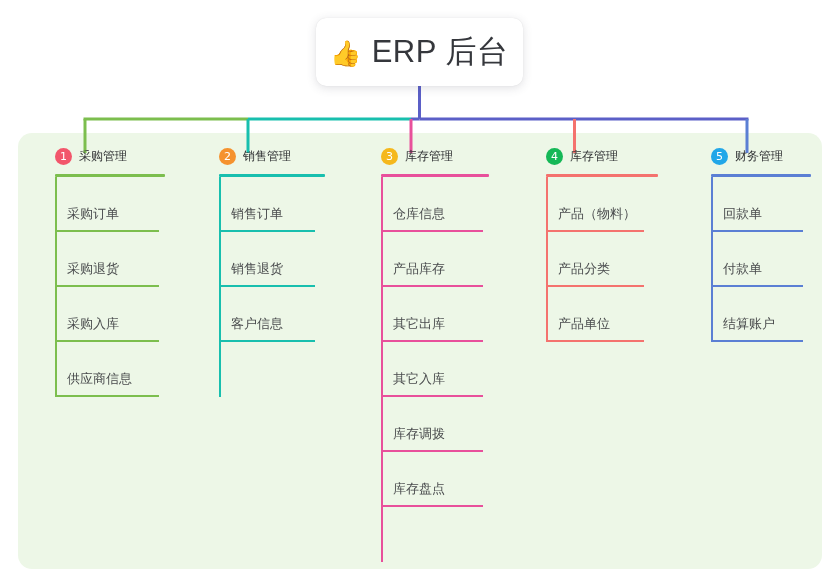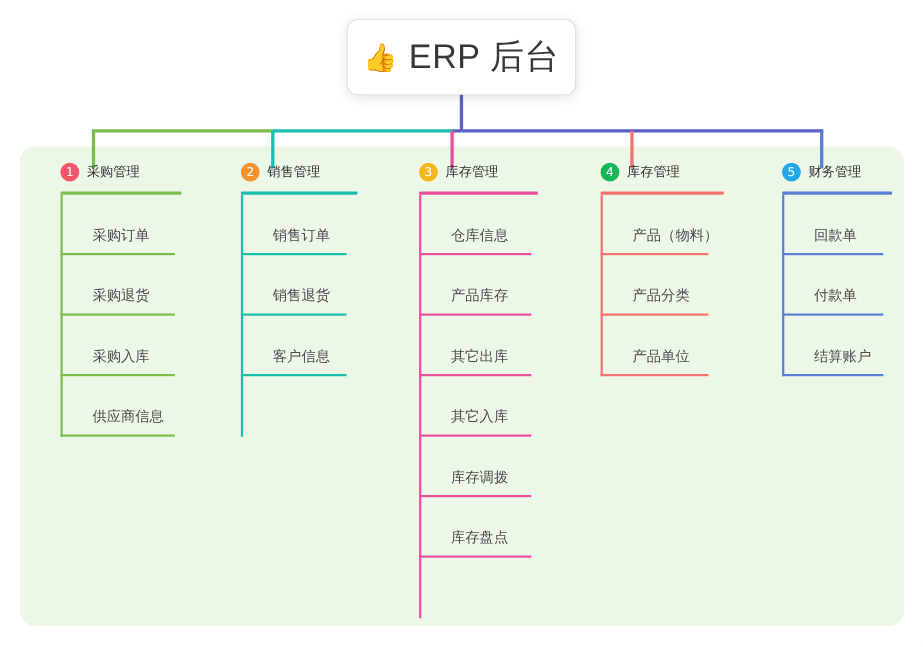--- a/index.html
+++ b/index.html
@@ -122,21 +122,21 @@
     top: 0;
     width: 2px;
   }
   .item {
     position: relative;
     height: 55px;
     box-sizing: border-box;
   }
   .item-label {
     position: absolute;
-    left: 29px;
+    left: 12px;
     bottom: 9px;
     font-size: 13px;
     color: #4a4c4e;
     white-space: nowrap;
   }
   .item-rule {
     position: absolute;
     left: 0;
     bottom: 0;
     height: 2px;

